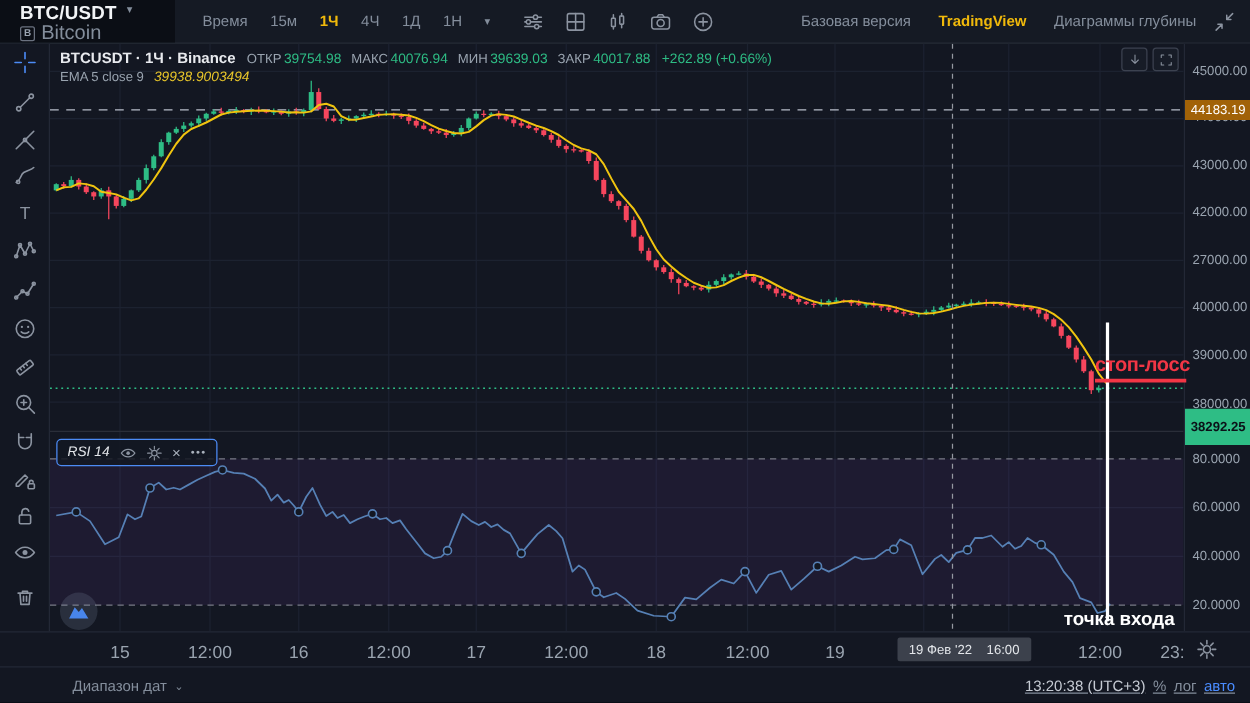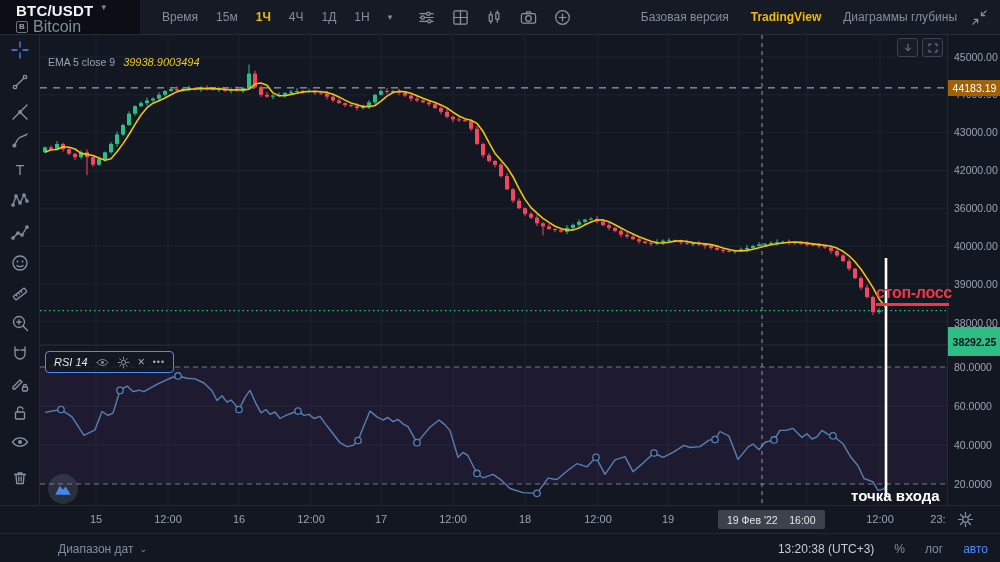--- a/index.html
+++ b/index.html
@@ -59,29 +59,29 @@
   .paxis{position:absolute;left:947px;top:35px;width:53px;height:470px;border-left:1px solid #232836;
          background:#131722;cursor:ns-resize;}
   .ptick{position:absolute;left:6px;font-size:10.5px;color:#9aa4b0;}
   .badge{position:absolute;left:0;width:53px;height:16px;font-size:10.5px;display:flex;align-items:center;
          justify-content:center;z-index:4;}
   .badge.gray{background:#a16207;color:#fff;}
   .badge.green{background:#2ebd85;color:#0b1118;font-weight:700;height:29px;margin-top:24px;}
   
   .taxis{position:absolute;left:0;top:505px;width:1000px;height:28px;border-top:1px solid #232836;
          background:#131722;cursor:ew-resize;}
-  .ttick{position:absolute;top:7px;font-size:11px;color:#9aa4b0;transform:translateX(-50%);}
+  .ttick{position:absolute;top:7px;font-size:14px;color:#9aa4b0;transform:translateX(-50%);}
   .tbadge{position:absolute;top:4px;height:19px;background:#3c414c;color:#e3e6ea;font-size:10.5px;
           display:flex;align-items:center;padding:0 9px;border-radius:2px;z-index:3;white-space:pre;}
   .tgear{position:absolute;right:26px;top:5px;}
   
   .foot{position:absolute;left:0;top:533px;width:1000px;height:29px;border-top:1px solid #232836;
         background:#131722;display:flex;align-items:center;font-size:12px;color:#848e9c;}
   .fl{margin-left:58px;display:flex;align-items:center;gap:6px;cursor:pointer;}
-  .fr{margin-left:auto;display:flex;align-items:center;gap:20px;padding-right:12px;}
+  .fr{margin-left:auto;display:flex;align-items:center;gap:6px;padding-right:12px;text-decoration:underline;}
   .clock{color:#c6cbd4;}
   .auto{color:#4a8cff;}
   
   .anno-stop{position:absolute;left:876px;top:284px;font-size:16px;font-weight:700;color:#f23645;
              letter-spacing:-.3px;z-index:30;white-space:nowrap;}
   .anno-stop-line{position:absolute;left:876px;top:303px;width:73px;height:2.5px;background:#f23645;z-index:30;}
   .anno-entry{position:absolute;left:851px;top:487px;font-size:15px;font-weight:700;color:#ffffff;z-index:30;white-space:nowrap;}
 </style>
 </head>
 <body>
@@ -588,20 +588,34 @@
           <circle cx="556" cy="422.28499999999997" r="3.2" fill="#131722" stroke="#5680b5" stroke-width="1.3"></circle>
           <circle cx="614" cy="417.995" r="3.2" fill="#131722" stroke="#5680b5" stroke-width="1.3"></circle>
           <circle cx="675" cy="404.54" r="3.2" fill="#131722" stroke="#5680b5" stroke-width="1.3"></circle>
           <circle cx="734" cy="404.93" r="3.2" fill="#131722" stroke="#5680b5" stroke-width="1.3"></circle>
           <circle cx="793" cy="400.835" r="3.2" fill="#131722" stroke="#5680b5" stroke-width="1.3"></circle>
         </g>
         <line x1="722" x2="722" y1="0" y2="470" stroke="#9598a1" stroke-dasharray="4,4" stroke-width="1"></line>
         <line x1="846" x2="846" y1="223" y2="462" stroke="#ffffff" stroke-width="2.6"></line>
       </svg>
 
+    <div class="legend">
+      <span class="lg-title">BTCUSDT · 1Ч · Binance</span>
+      <span id="ohlc" style="display:flex;gap:8px;align-items:baseline;">
+          <span class="lg-lab">ОТКР</span>
+          <span class="lg-val">39754.98</span>
+          <span class="lg-lab">МАКС</span>
+          <span class="lg-val">40076.94</span>
+          <span class="lg-lab">МИН</span>
+          <span class="lg-val">39639.03</span>
+          <span class="lg-lab">ЗАКР</span>
+          <span class="lg-val">40017.88</span>
+        </span>
+      <span class="lg-chg">+262.89 (+0.66%)</span>
+    </div>
     <div class="legend2">
       <span class="ema-lab">EMA 5 close 9</span>
       <span class="ema-val">39938.9003494</span>
     </div>
 
     <div class="chart-btns">
       <div class="cbtn">
           <svg class="ic" viewBox="0 0 18 18">
             <path d="M9 3v10M5 9l4 4 4-4"></path>
           </svg>
@@ -636,21 +650,21 @@
           <polygon points="2,20 9,6 14,12 18,7 26,20" fill="#4a8af4" opacity="0.95"></polygon>
         </svg>
     </div>
   </div>
 
   <div class="paxis" id="paxis">
       <span class="ptick" style="top: 16px;">45000.00</span>
       <span class="ptick" style="top: 53px;">44000.00</span>
       <span class="ptick" style="top: 91px;">43000.00</span>
       <span class="ptick" style="top: 129px;">42000.00</span>
-      <span class="ptick" style="top: 167px;">36000.00</span>
+      <span class="ptick" style="top: 167px;">27000.00</span>
       <span class="ptick" style="top: 205px;">40000.00</span>
       <span class="ptick" style="top: 243px;">39000.00</span>
       <span class="ptick" style="top: 282px;">38000.00</span>
       <span class="ptick" style="top: 326px;">80.0000</span>
       <span class="ptick" style="top: 365px;">60.0000</span>
       <span class="ptick" style="top: 404px;">40.0000</span>
       <span class="ptick" style="top: 443px;">20.0000</span>
       <div class="badge gray" style="top: 45px;">44183.19</div>
       <div class="badge green" style="top: 268px;">38292.25</div>
     </div>

